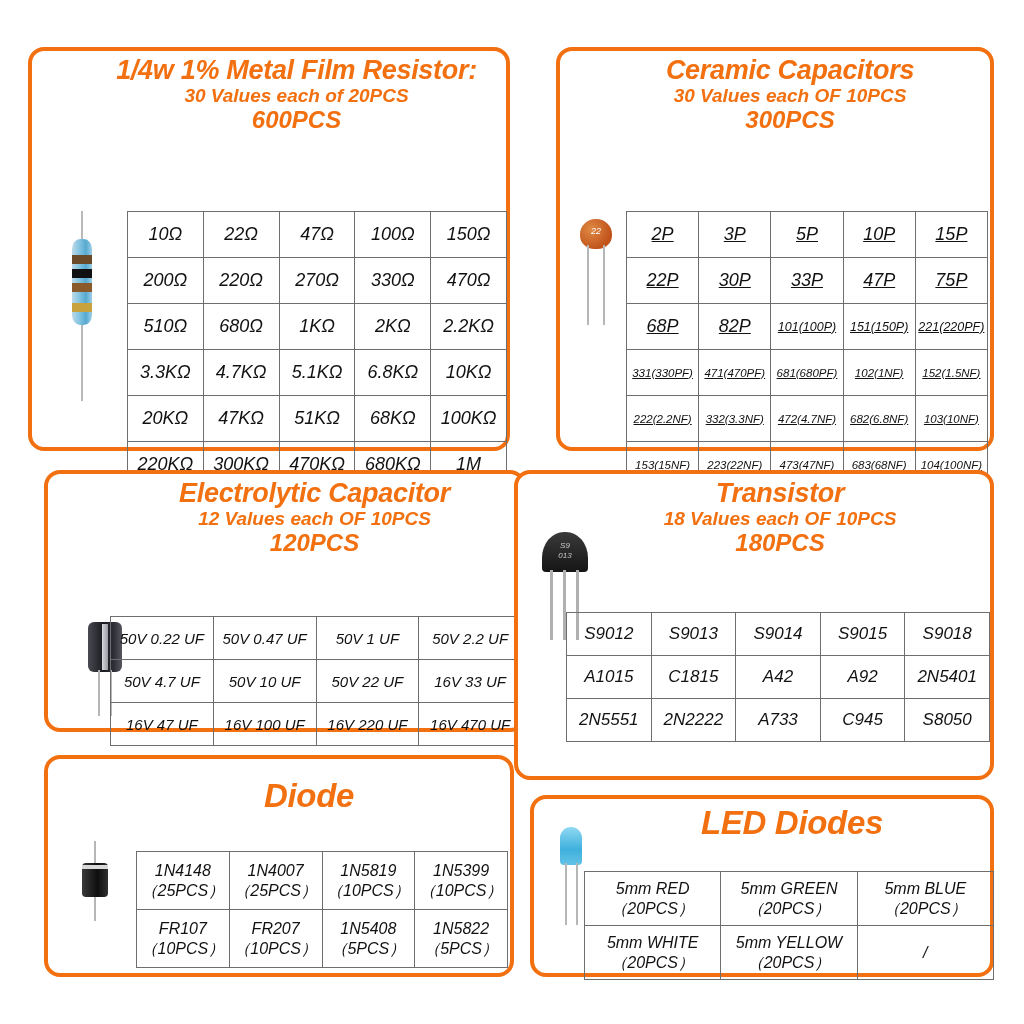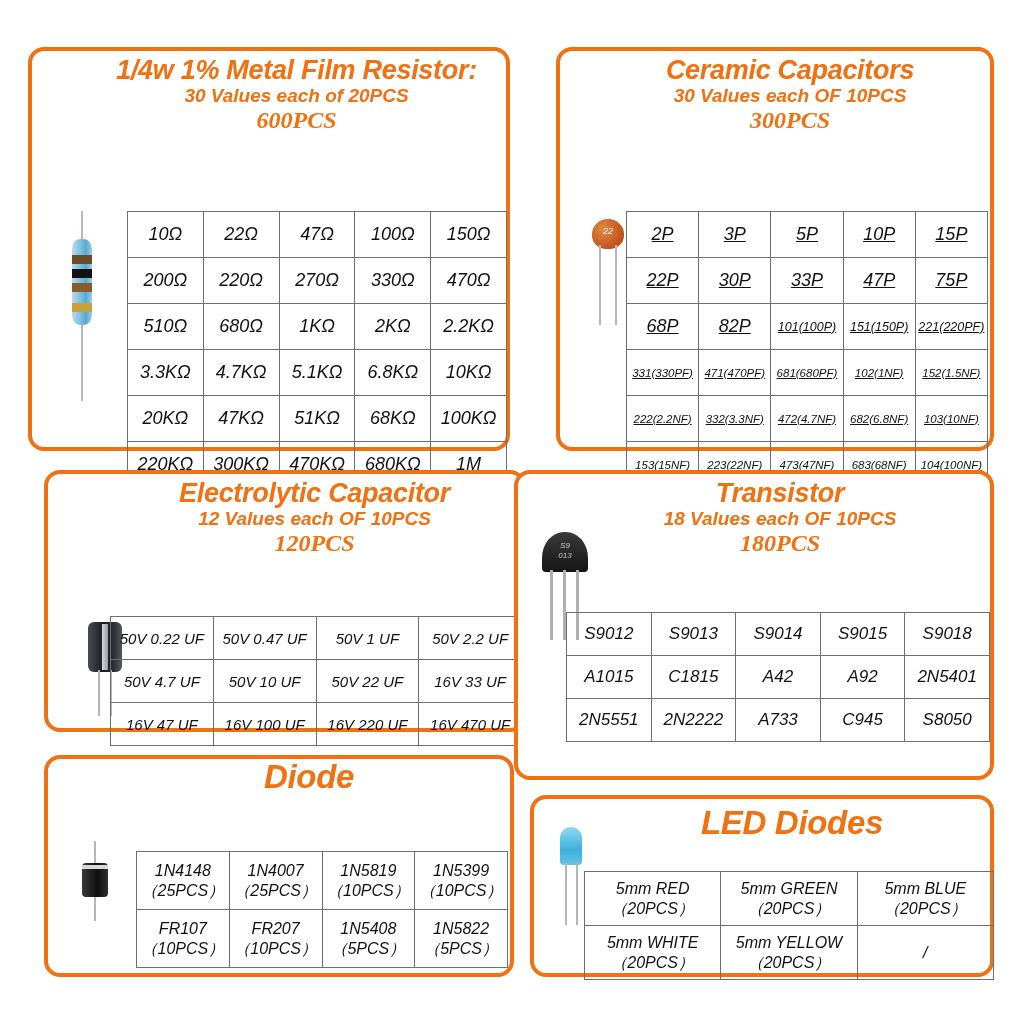--- a/index.html
+++ b/index.html
@@ -39,21 +39,20 @@
   }
   .title-main {
     font-size: 27px;
     letter-spacing: -0.3px;
   }
   .title-sub {
     font-size: 19px;
   }
   .title-count {
     font-size: 24px;
-    font-family: Liberation Serif, serif;
   }
 
   
   table.grid {
     border-collapse: collapse;
     table-layout: fixed;
     width: 100%;
   }
   table.grid td {
     border: 1px solid #6e6e6e;
@@ -94,21 +93,21 @@
   .band { position: absolute; left: 0; width: 20px; height: 9px; }
 
   
   #card-ceramic { left: 556px; top: 47px; width: 438px; height: 404px; }
   #card-ceramic table.grid { position: absolute; left: 66px; top: 160px; width: 362px; }
   #card-ceramic table.grid td { height: 45px; font-size: 18px; text-decoration: underline; }
   #card-ceramic table.grid td.small { font-size: 12.5px; }
   #card-ceramic table.grid td.xsmall { font-size: 11.5px; }
 
   .cer-cap {
-    position: absolute; left: 26px; top: 168px; width: 44px; height: 110px;
+    position: absolute; left: 14px; top: 168px; width: 44px; height: 110px;
   }
   .cer-disc {
     position: absolute; left: 6px; top: 0; width: 32px; height: 30px;
     background: radial-gradient(circle at 35% 35%, #e08a45, #c0521a 70%);
     border-radius: 50% 50% 45% 45%;
   }
   .cer-disc span {
     position: absolute; left: 0; right: 0; top: 7px;
     font-size: 9px; color: #fff; text-align: center; font-style: italic;
   }
@@ -392,21 +391,21 @@
     </table>
   </div>
 
   <div class="card" id="card-diode">
     <div class="di-part">
       <div class="di-lead"></div>
       <div class="di-body"></div>
       <div class="di-ring"></div>
     </div>
 
-    <div class="titles" style="padding-left:60px;padding-top:0;">
+    <div class="titles" style="padding-left:60px;padding-top:19px;">
       <div class="title-main" style="font-size:33px;">Diode</div>
     </div>
 
     <table class="grid">
       <tbody>
         <tr>
           <td>
             <div>1N4148</div>
             <div>（25PCS）</div>
           </td>

